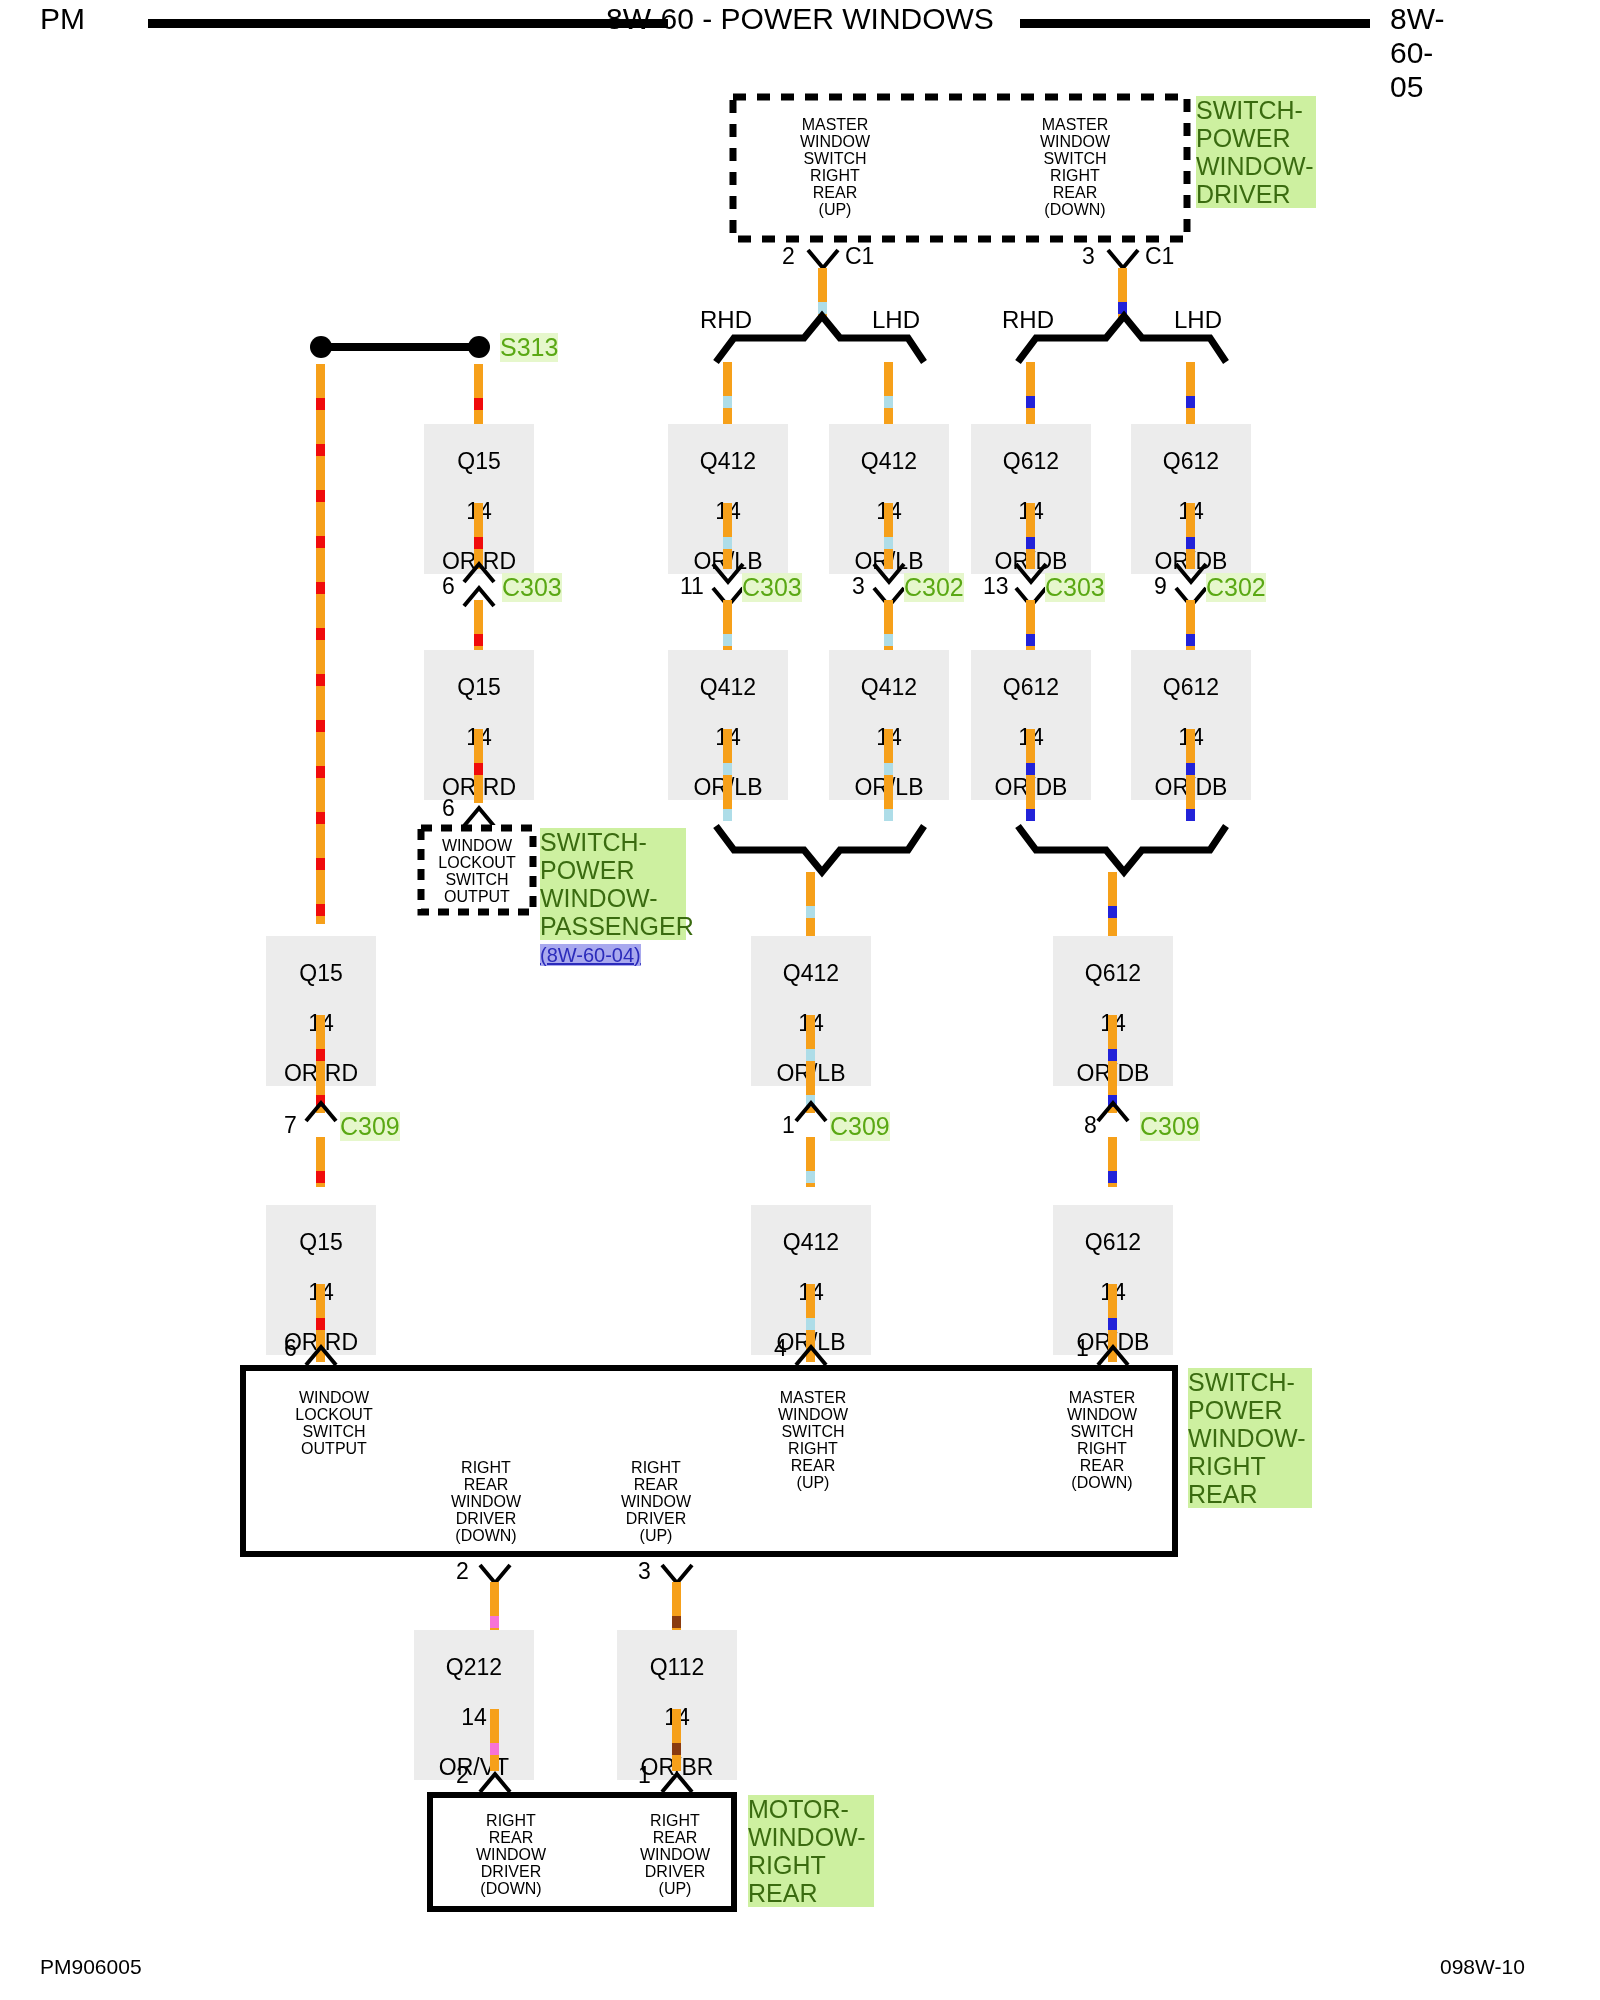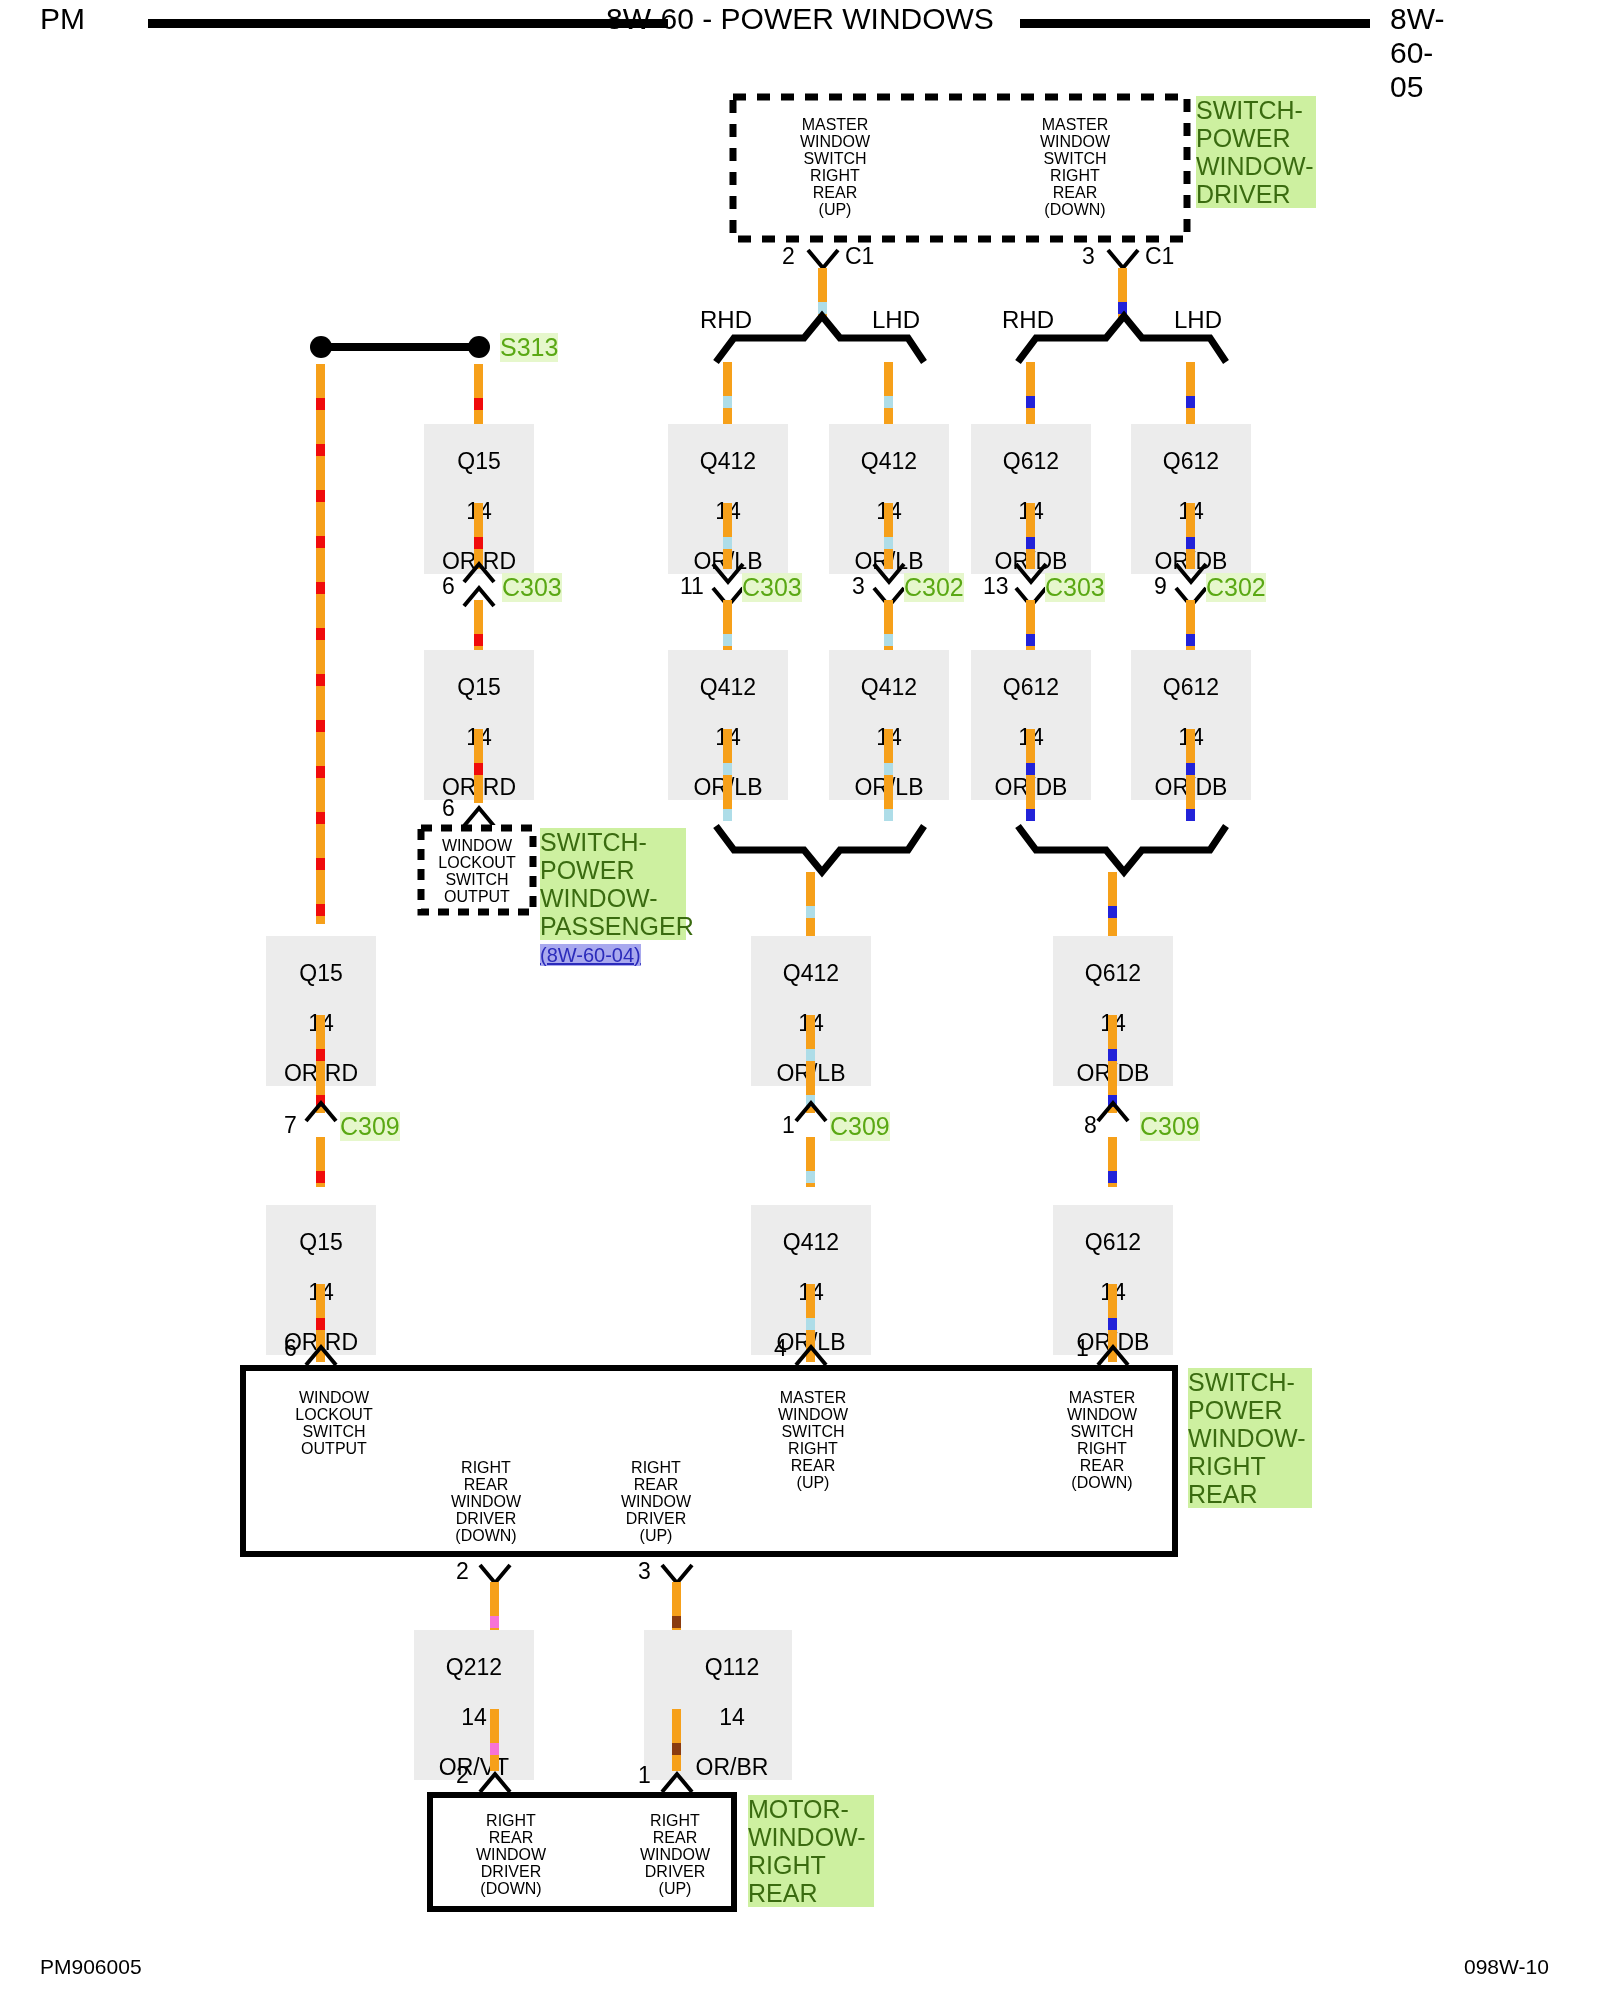--- a/index.html
+++ b/index.html
@@ -7,21 +7,21 @@
        font-family:"Liberation Sans","DejaVu Sans",sans-serif;color:#000;}
   .abs{position:absolute;}
   
   #header{left:0;top:0;width:1296px;height:44px;}
   #hdr-left{left:40px;top:2px;font-size:30px;}
   #hdr-rule-1{left:148px;top:19px;width:520px;height:9px;background:#000;}
   #hdr-title{left:580px;top:2px;width:440px;text-align:center;font-size:30px;white-space:nowrap;}
   #hdr-rule-2{left:1020px;top:19px;width:350px;height:9px;background:#000;}
   #hdr-right{left:1390px;top:2px;font-size:30px;}
   #ftr-left{left:40px;top:1955px;font-size:21px;}
-  #ftr-right{left:1440px;top:1955px;font-size:21px;margin-left:24px;}
+  #ftr-right{left:1440px;top:1955px;font-size:21px;}
 
   
   .greenlbl{color:#3a6b10;background:#cdf0a0;font-size:25px;line-height:28px;white-space:pre-line;}
   .bluelbl{color:#2b2bbb;background:#a9a9ee;font-size:20px;line-height:22px;text-decoration:underline;}
   .boxtext{font-size:16px;line-height:17px;text-align:center;white-space:pre-line;}
   .wirelbl{font-size:23px;line-height:25px;text-align:center;background:#ececec;
            white-space:pre-line;letter-spacing:0px;}
   .pinnum{font-size:23px;}
   .conn-name{color:#5aa814;background:#e6f7cc;font-size:25px;white-space:nowrap;}
   .hdlbl{font-size:24px;}
@@ -359,21 +359,21 @@
 <div class="abs pinnum" style="left:456px;top:1762px;">2</div>
 <svg class="abs" style="left:478px;top:1772px;" width="34" height="22">
   <polyline points="2,20 17,2 32,20" fill="none" stroke="#000" stroke-width="4"></polyline>
 </svg>
 
 <div class="abs pinnum" style="left:638px;top:1558px;">3</div>
 <svg class="abs" style="left:660px;top:1563px;" width="34" height="22">
   <polyline points="2,2 17,20 32,2" fill="none" stroke="#000" stroke-width="4"></polyline>
 </svg>
 <div class="abs wire br" style="left:672px;top:1582px;height:48px;"></div>
-<div class="abs wirelbl" style="left:644px;top:1630px;width:120px;padding-left:28px;">
+<div class="abs wirelbl" style="left:617px;top:1630px;width:120px;">
   <span>Q112</span><br>
   <span>14</span><br>
   <span>OR/BR</span>
 </div>
 <div class="abs wire br" style="left:672px;top:1709px;height:62px;"></div>
 <div class="abs pinnum" style="left:638px;top:1762px;">1</div>
 <svg class="abs" style="left:660px;top:1772px;" width="34" height="22">
   <polyline points="2,20 17,2 32,20" fill="none" stroke="#000" stroke-width="4"></polyline>
 </svg>
 

